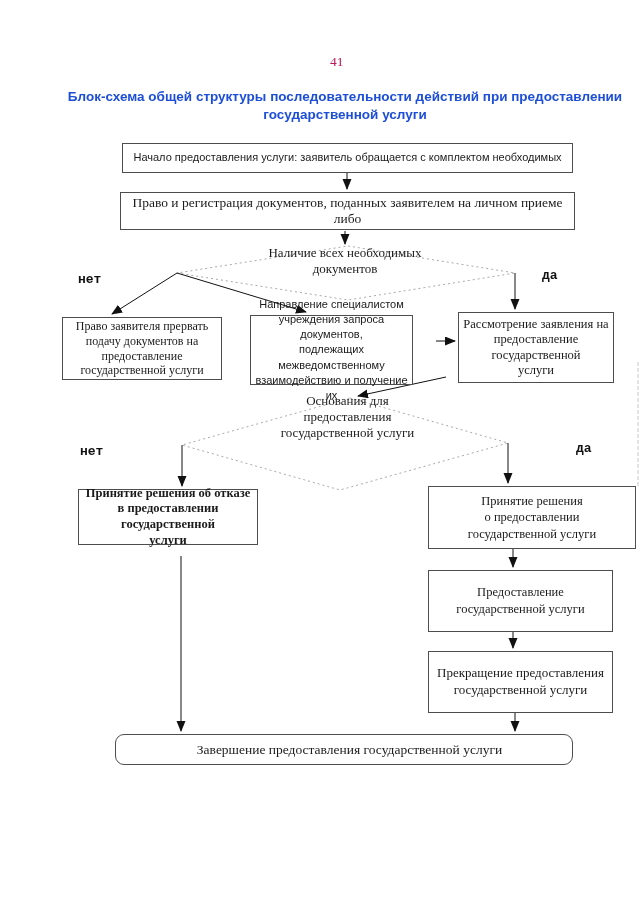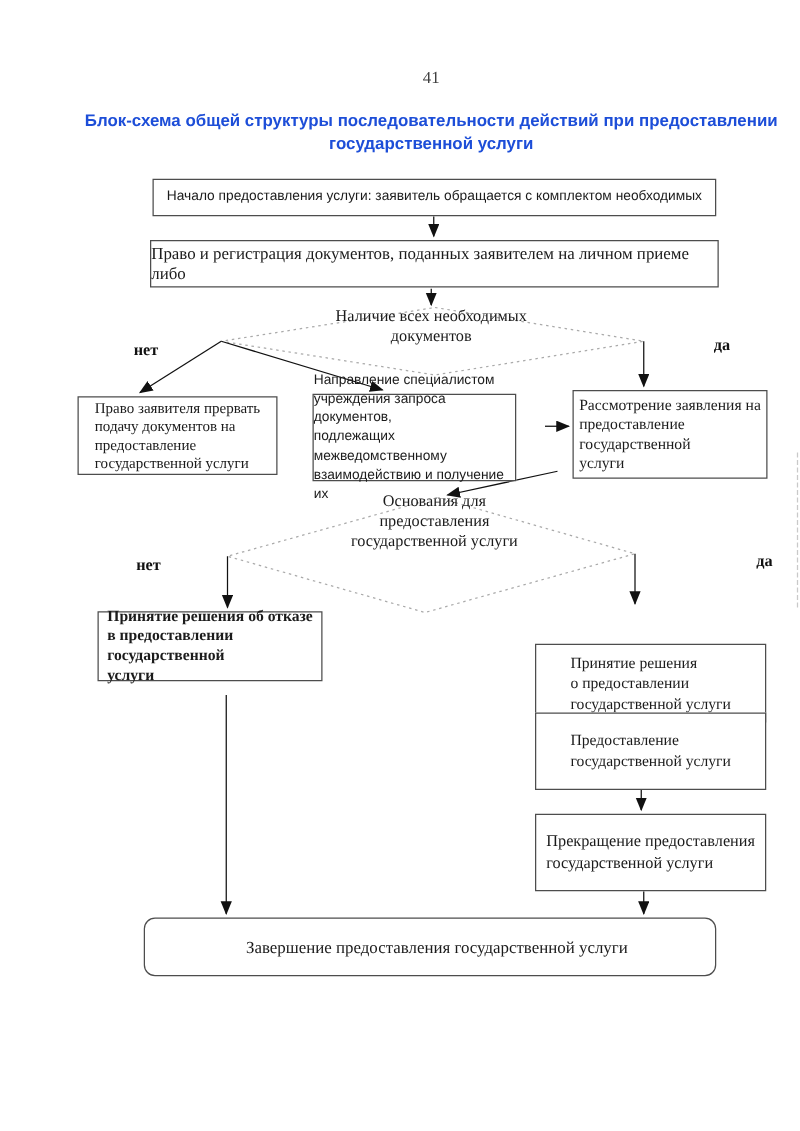--- a/index.html
+++ b/index.html
@@ -2,53 +2,53 @@
 <html><head>
 <meta charset="utf-8">
 <style>
   html,body{margin:0;padding:0;background:#ffffff;}
   #page{
     position:relative;width:640px;height:905px;background:#ffffff;
     font-family:"Liberation Serif", serif;color:#1b1b1b;overflow:hidden;
   }
   .abs{position:absolute;}
   #page-num{
-    left:330px;top:54px;width:30px;text-align:center;
-    font-size:13.5px;color:#404040;
+    left:330px;top:54px;width:30px;text-align:left;
+    font-size:13.5px;color:#be185d;
   }
   #doc-title{
     left:50px;top:88px;width:590px;text-align:center;
     font-family:"Liberation Sans", sans-serif;font-weight:bold;
     font-size:13.5px;line-height:1.35;white-space:pre-line;color:#1d4ed8;
   }
   .node{
     box-sizing:border-box;border:1px solid #4d4d4d;background:#ffffff;
-    display:flex;align-items:center;justify-content:center;text-align:left;
+    display:flex;align-items:center;justify-content:center;text-align:center;
     white-space:pre-line;
   }
   .serif{font-family:"Liberation Serif", serif;}
   .sans{font-family:"Liberation Sans", sans-serif;}
   #node-start{left:122px;top:143px;width:451px;height:30px;font-size:11px;line-height:1.25;}
   #node-reception{left:120px;top:192px;width:455px;height:38px;font-size:13.5px;}
   #node-right-to-interrupt{left:62px;top:317px;width:160px;height:63px;font-size:12px;line-height:1.22;}
   #node-interagency{left:250px;top:315px;width:163px;height:70px;font-size:11px;line-height:1.38;}
   #node-review{left:458px;top:312px;width:156px;height:71px;font-size:12.5px;line-height:1.22;}
   #node-refusal{left:78px;top:489px;width:180px;height:56px;font-size:12.5px;line-height:1.25;font-weight:bold;}
-  #node-approval{left:428px;top:486px;width:185px;height:63px;font-size:12.5px;line-height:1.3;margin-top:29px;}
+  #node-approval{left:428px;top:486px;width:208px;height:63px;font-size:12.5px;line-height:1.3;}
   #node-provision{left:428px;top:570px;width:185px;height:62px;font-size:12.5px;line-height:1.35;}
   #node-termination{left:428px;top:651px;width:185px;height:62px;font-size:13px;line-height:1.3;}
-  #node-completion{left:115px;top:734px;width:458px;height:47px;font-size:13.5px;border-radius:9px;padding-left:11px;}
+  #node-completion{left:115px;top:734px;width:458px;height:31px;font-size:13.5px;border-radius:9px;padding-left:11px;}
   .diamond-label{
     text-align:center;white-space:pre-line;font-size:13px;line-height:1.22;
     color:#1b1b1b;
   }
   #d1-label{left:245px;top:245px;width:200px;}
   #d2-label{left:255px;top:393px;width:185px;text-align:center;}
   .branch-label{
-    font-family:Liberation Serif, serif;font-weight:700;font-size:13px;color:#111;margin-left:29px;
+    font-family:Liberation Mono, monospace;font-weight:700;font-size:13px;color:#111;
   }
   #label-no-1{left:78px;top:272px;}
   #label-yes-1{left:542px;top:268px;}
   #label-no-2{left:80px;top:444px;}
   #label-yes-2{left:576px;top:441px;}
   #connector-layer{left:0;top:0;width:640px;height:905px;pointer-events:none;}
 </style>
 </head>
 <body>
 

